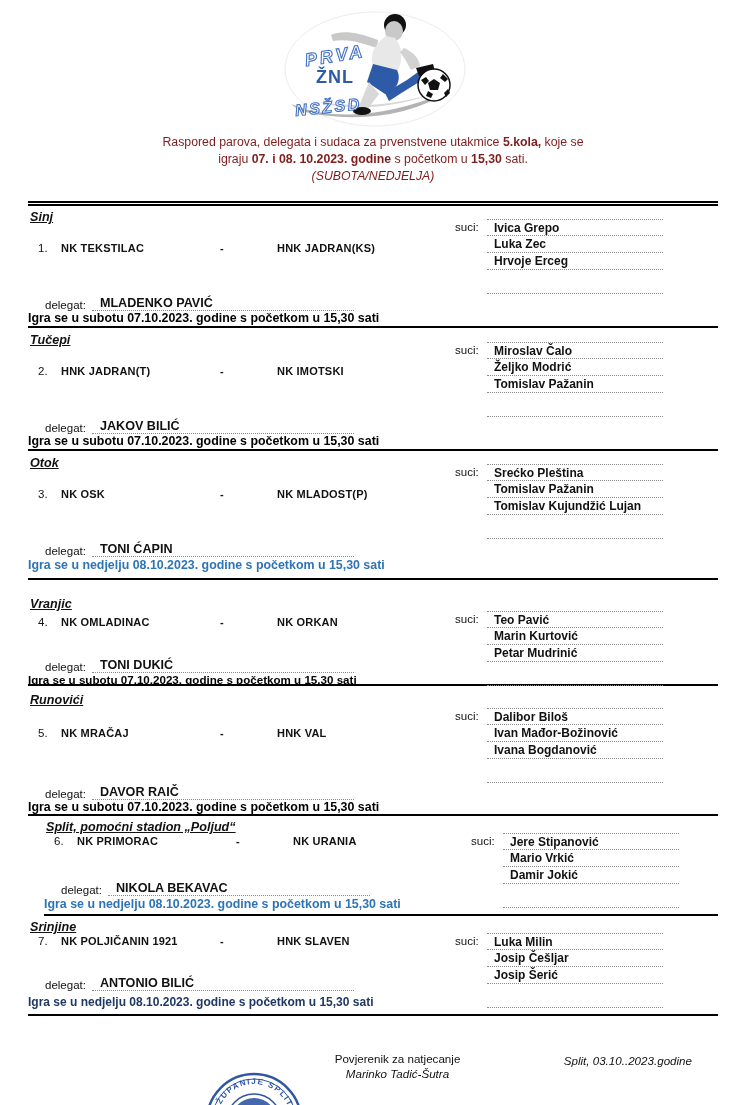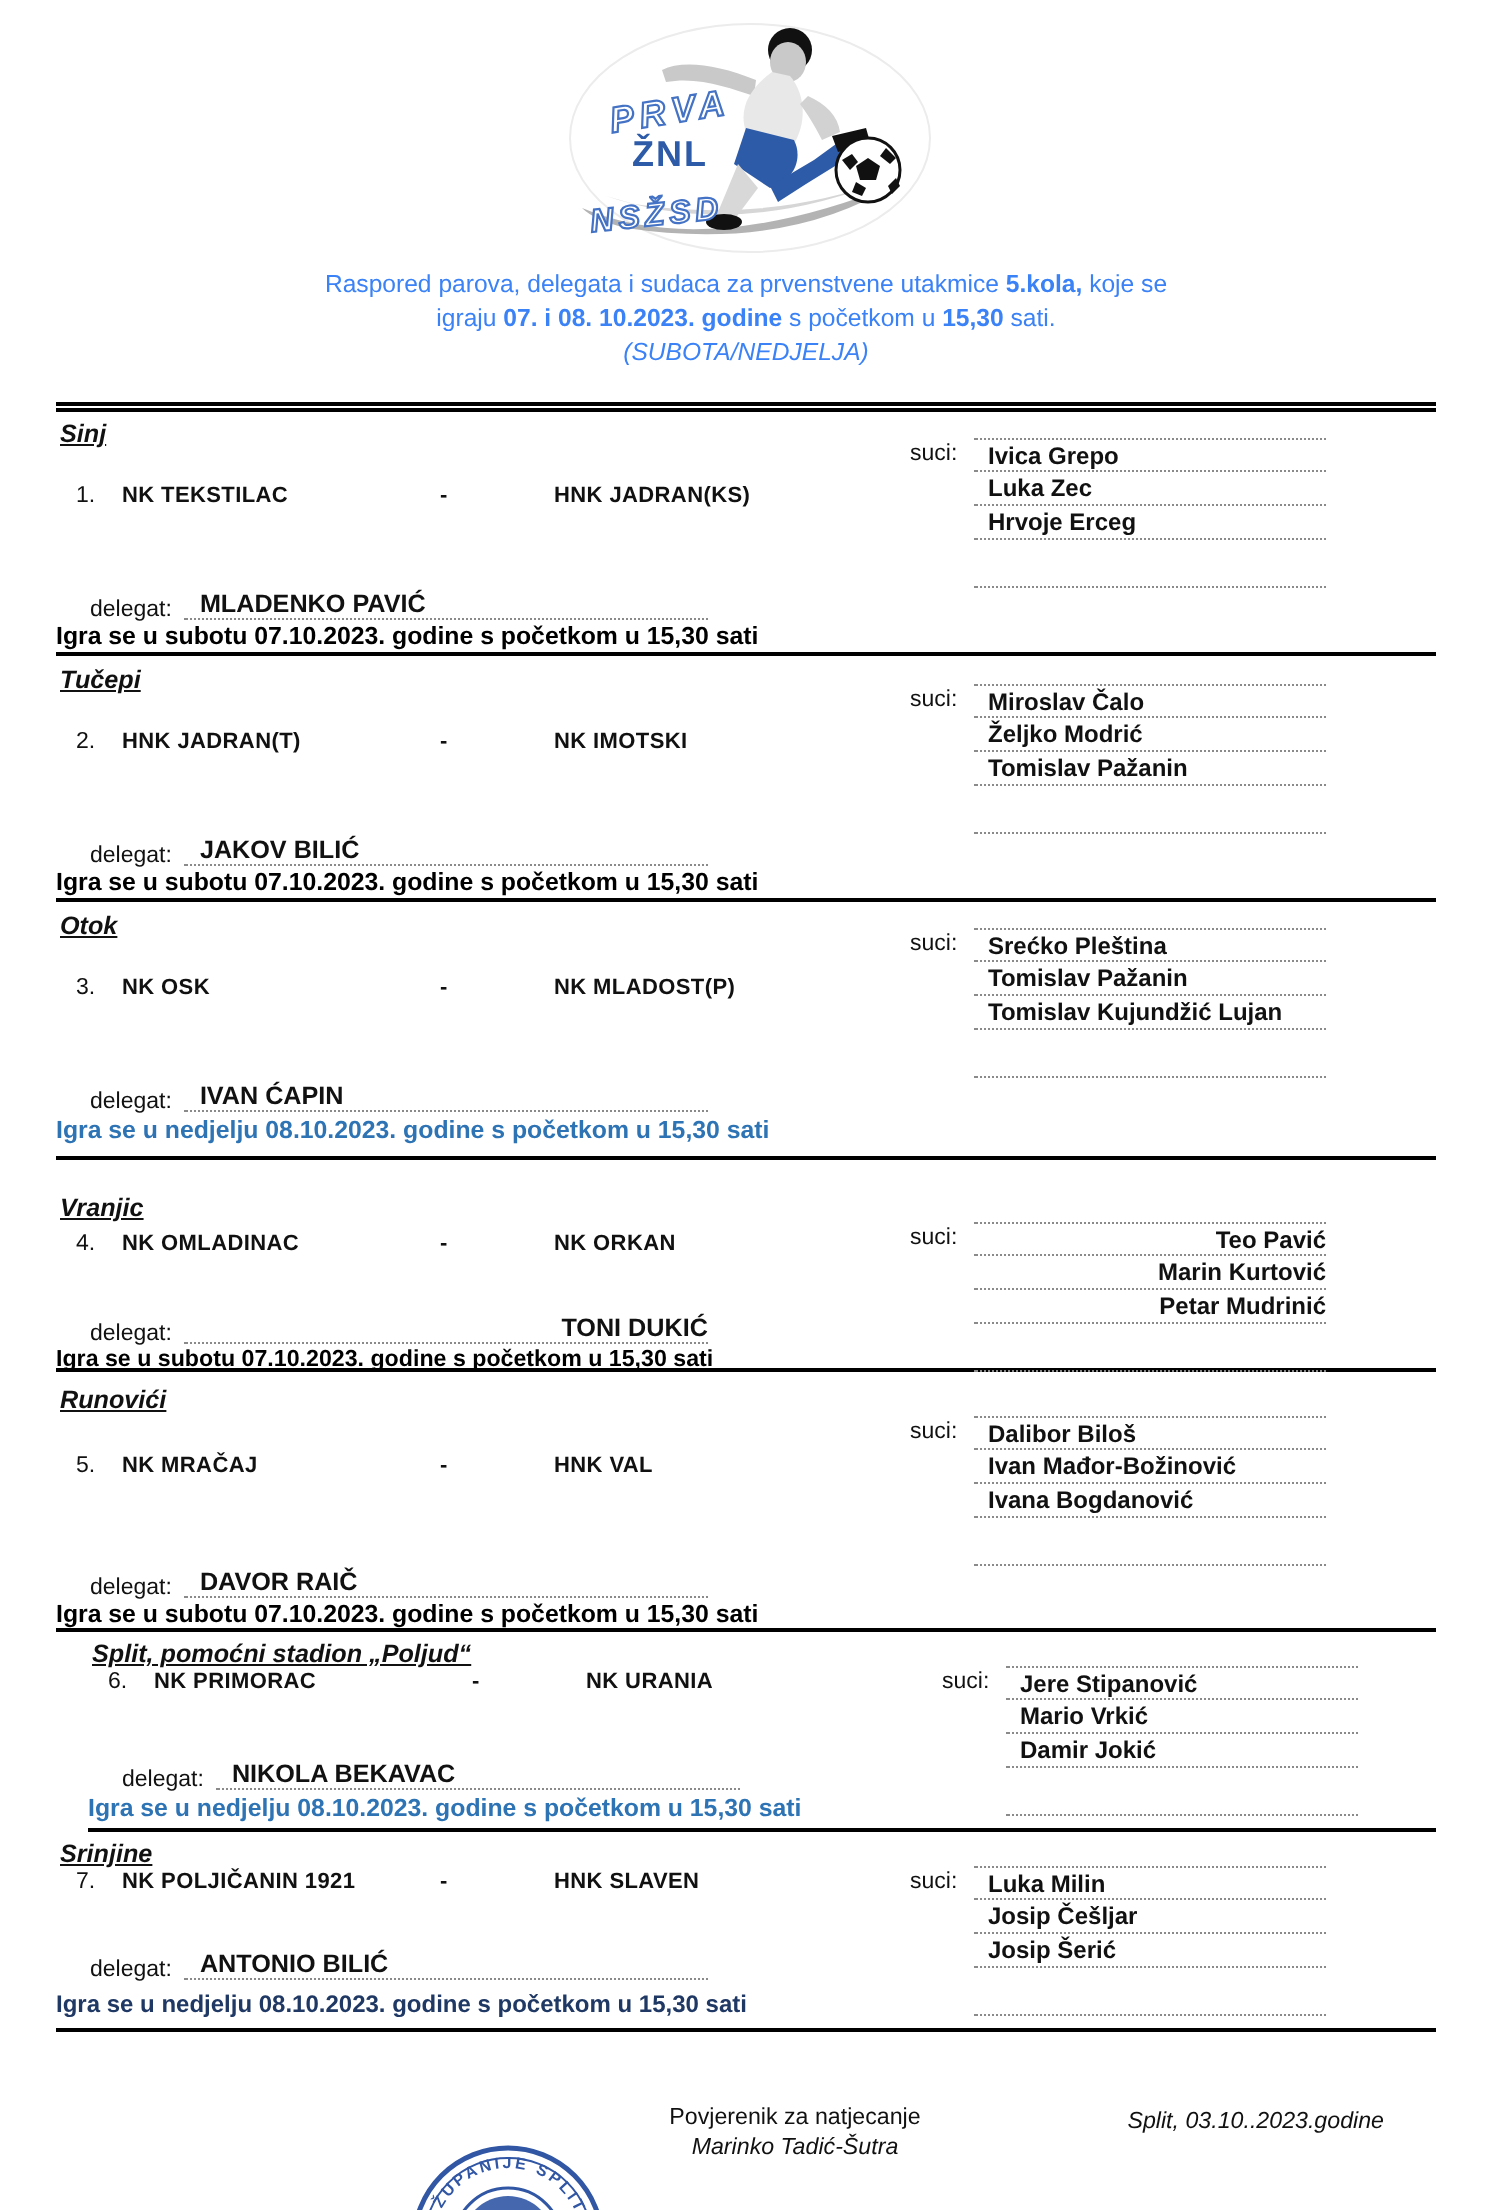--- a/index.html
+++ b/index.html
@@ -11,33 +11,33 @@
     background: #ffffff;
     overflow: hidden;
     color: #111;
   }
 
   
   .logo { position: absolute; left: 283px; top: 8px; width: 190px; height: 122px; }
 
   
   .header { position: absolute; left: 0; top: 134px; width: 100%; text-align: center;
-            font-size: 12.3px; line-height: 17px; color: #3b82f6; }
+            font-size: 12.3px; line-height: 17px; color: #7f1d1d; }
   .header b { font-weight: bold; }
   .header .sub { font-style: italic; }
 
   
   .sections { position: absolute; left: 28px; top: 201px; width: 690px;
               border-top: 5px double #000; }
   .section { position: relative; border-bottom: 2px solid #000; }
 
   .s1 { height: 122px; --vt: 4px;  --st: 13px; --mt: 36px; --dt: 87px;  --ct: 105px; }
   .s2 { height: 123px; --vt: 5px;  --st: 14px; --mt: 37px; --dt: 88px;  --ct: 106px; }
   .s3 { height: 129px; --vt: 5px;  --st: 13px; --mt: 37px; --dt: 88px;  --ct: 107px; }
-  .s4 { height: 95px; margin-top: 11px; text-align: right;
+  .s4 { height: 95px; margin-top: 11px;
         --vt: 6px;  --st: 20px; --mt: 25px; --dt: 64px;  --ct: 82px; }
   .s5 { height: 130px; --vt: 7px;  --st: 22px; --mt: 41px; --dt: 96px;  --ct: 114px; }
   .s6 { height: 100px; margin-left: 16px; --vt: 4px;  --st: 17px; --mt: 19px; --dt: 62px;  --ct: 81px; }
   .s7 { height: 100px; --vt: 4px;  --st: 17px; --mt: 19px; --dt: 57px;  --ct: 79px; }
 
   .venue { position: absolute; left: 2px; top: var(--vt);
            font-weight: bold; font-style: italic; font-size: 12.6px;
            text-decoration: underline; }
 
   .match-row { position: absolute; left: 0; top: var(--mt); width: 440px; height: 16px;
@@ -178,21 +178,21 @@
         <span class="match-away">NK MLADOST(P)</span>
       </div>
       <div class="suci-label">suci:</div>
       <div class="ref-block">
         <div class="ref-row">Srećko Pleština</div>
         <div class="ref-row">Tomislav Pažanin</div>
         <div class="ref-row">Tomislav Kujundžić Lujan</div>
         <div class="ref-empty"></div>
       </div>
       <div class="delegat-row">
-        <span class="delegat-label">delegat:</span><span class="delegate-name">IVAN ĆAPIN</span>
+        <span class="delegat-label">delegat:</span><span class="delegate-name">TONI ĆAPIN</span>
       </div>
       <div class="schedule" style="color: rgb(46, 116, 181);">Igra se u nedjelju 08.10.2023. godine s početkom u 15,30 sati</div>
     </div>
 
     <div class="section s4">
       <div class="venue">Vranjic</div>
       <div class="match-row">
         <span class="match-num">4.</span>
         <span class="match-home">NK OMLADINAC</span>
         <span class="match-dash">-</span>

